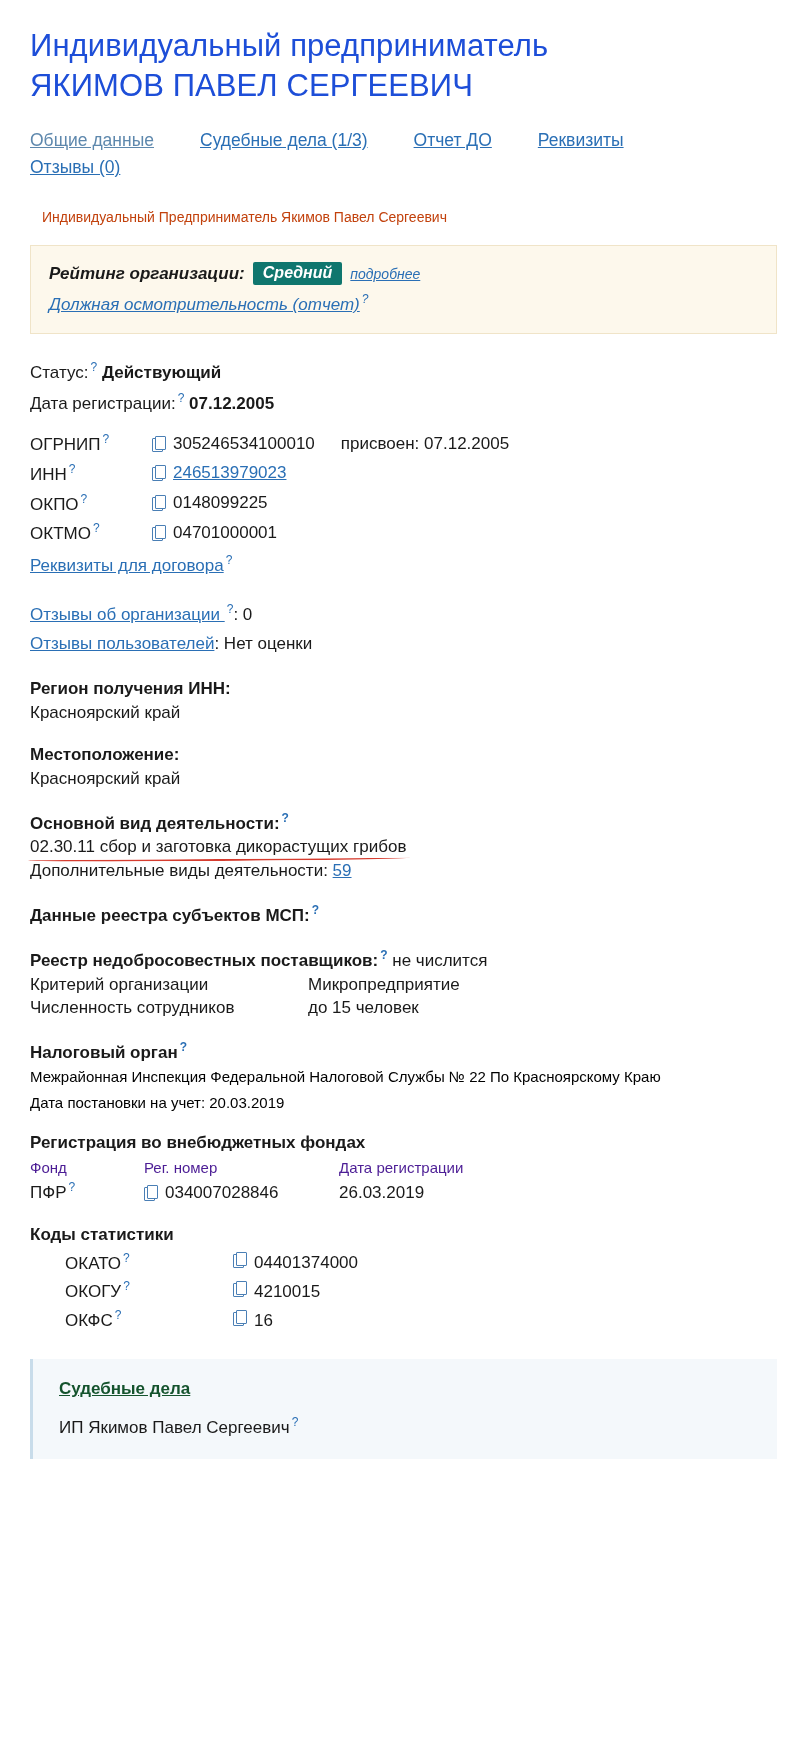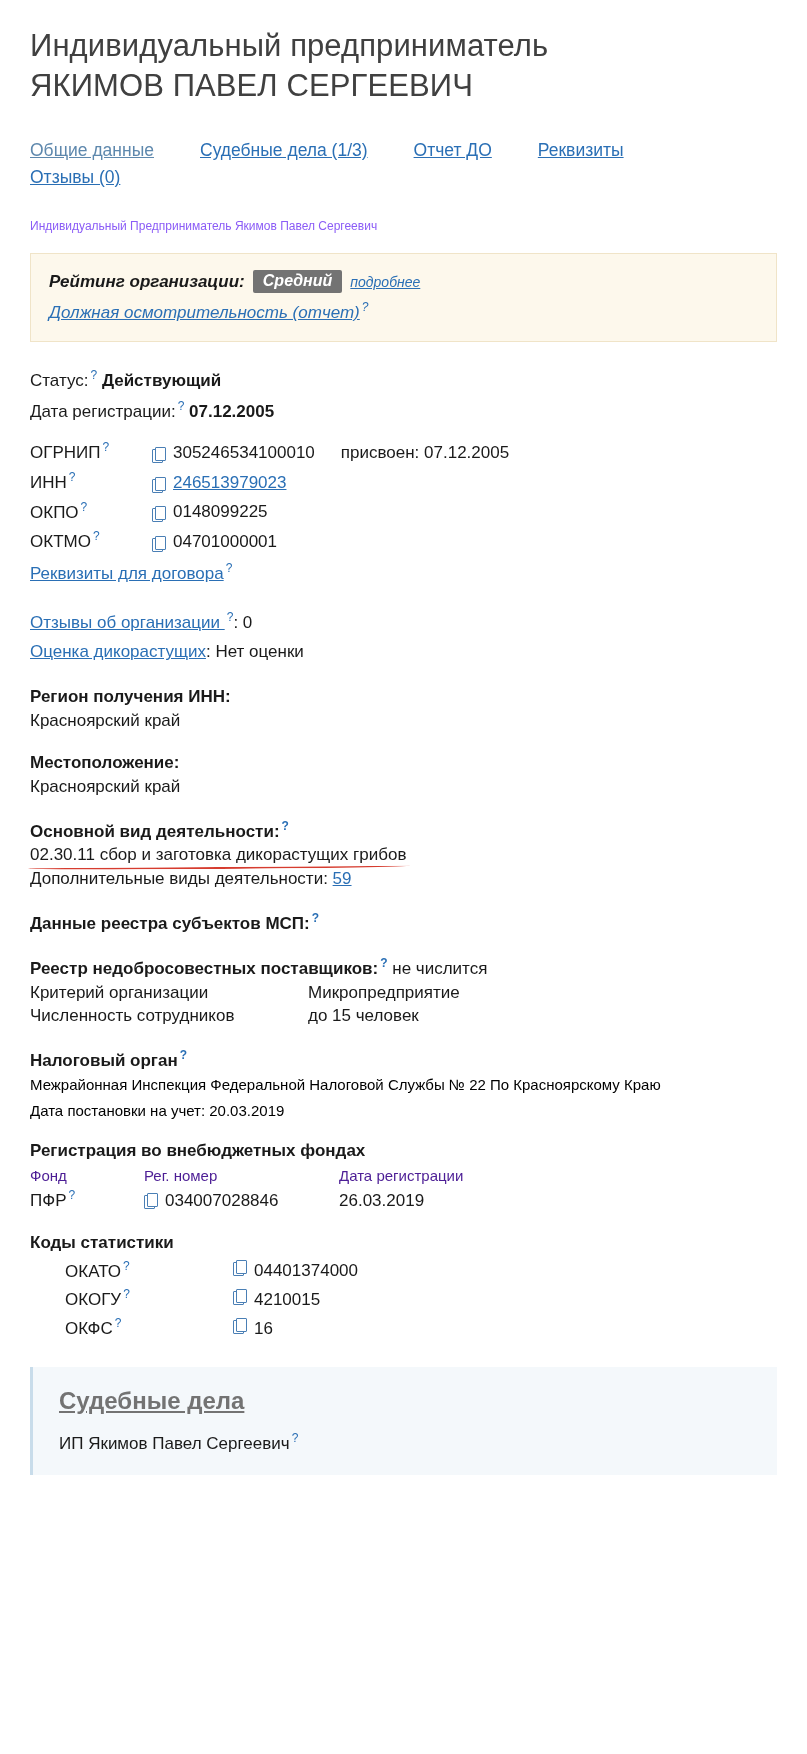--- a/index.html
+++ b/index.html
@@ -17,66 +17,66 @@
   }
   .page {
     padding: 18px 30px 0 30px;
     box-sizing: border-box;
     width: 807px;
   }
   h1.title {
     font-size: 31px;
     line-height: 1.28;
     font-weight: normal;
-    margin: 8px 0 32px 0;
-    color: #404040;
+    margin: 8px 0 22px 0;
+    color: #1d4ed8;
     letter-spacing: 0.1px;
   }
   .tabs {
     display: flex;
     flex-wrap: wrap;
     gap: 0 46px;
     margin-bottom: 28px;
   }
   .tab {
     font-size: 17.5px;
     color: #2a6fb5;
     text-decoration: underline;
     cursor: pointer;
     padding: 3px 0;
   }
   .tab.active {
     color: #5e88ad;
   }
   .tab.w100 { width: 100%; }
   .legal-name {
-    font-size: 12px;
-    margin: 0 0 20px 0;
-    color: #8b5cf6;
+    font-size: 14px;
+    margin: 0 0 20px 12px;
+    color: #c2410c;
   }
   .rating-box {
     background: #fdf8ec;
     border: 1px solid #f0e4c8;
     padding: 16px 18px 18px 18px;
     margin-bottom: 24px;
     font-style: italic;
   }
   .rating-line {
     display: flex;
     align-items: center;
     flex-wrap: wrap;
     gap: 8px;
     margin-bottom: 7px;
   }
   .rating-label {
     font-weight: bold;
     font-size: 17px;
   }
   .badge {
-    background: #737373;
+    background: #0f766e;
     color: #ffffff;
     font-weight: bold;
     font-size: 16px;
     padding: 2px 10px 3px 10px;
     border-radius: 2px;
   }
   .small-link {
     color: #2a6fb5;
     text-decoration: underline;
     font-size: 14px;
@@ -132,21 +132,21 @@
     border: 1.5px solid #4a7fb5;
     border-radius: 1px;
     background: #fff;
   }
   .id-grid {
     margin-top: 16px;
     margin-bottom: 6px;
   }
   .id-row {
     display: flex;
-    align-items: flex-end;
+    align-items: center;
     margin-bottom: 7px;
   }
   .id-label {
     width: 122px;
     flex: 0 0 122px;
     font-size: 17px;
   }
   .id-value {
     font-size: 17px;
   }
@@ -196,23 +196,23 @@
     margin-left: 35px;
   }
   .stat-label { width: 168px; flex: 0 0 168px; }
   .court-box {
     margin-top: 28px;
     background: #f4f8fb;
     border-left: 3px solid #c8dcea;
     padding: 20px 22px 22px 26px;
   }
   .court-title {
-    color: #737373;
+    color: #14532d;
     text-decoration: underline;
-    font-size: 24px;
+    font-size: 17px;
     font-weight: bold;
     cursor: pointer;
   }
   .court-item {
     margin-top: 16px;
     font-size: 17px;
   }
 </style>
 </head>
 <body>
@@ -283,21 +283,21 @@
   <div class="row">
     <span class="link">Реквизиты для договора</span><span class="q">?</span>
   </div>
 
   <div style="height:18px"></div>
 
   <div class="row">
     <span class="link">Отзывы об организации </span><span class="q">?</span><span>: 0</span>
   </div>
   <div class="row">
-    <span class="link">Оценка дикорастущих</span><span>: Нет оценки</span>
+    <span class="link">Отзывы пользователей</span><span>: Нет оценки</span>
   </div>
 
   <div class="sec-head">Регион получения ИНН:</div>
   <div class="val">Красноярский край</div>
 
   <div class="sec-head">Местоположение:</div>
   <div class="val">Красноярский край</div>
 
   <div class="sec-head"><span>Основной вид деятельности:</span><span class="q">?</span></div>
   <div class="val"><span class="underline-red">02.30.11 сбор и заготовка дикорастущих грибов</span></div>

